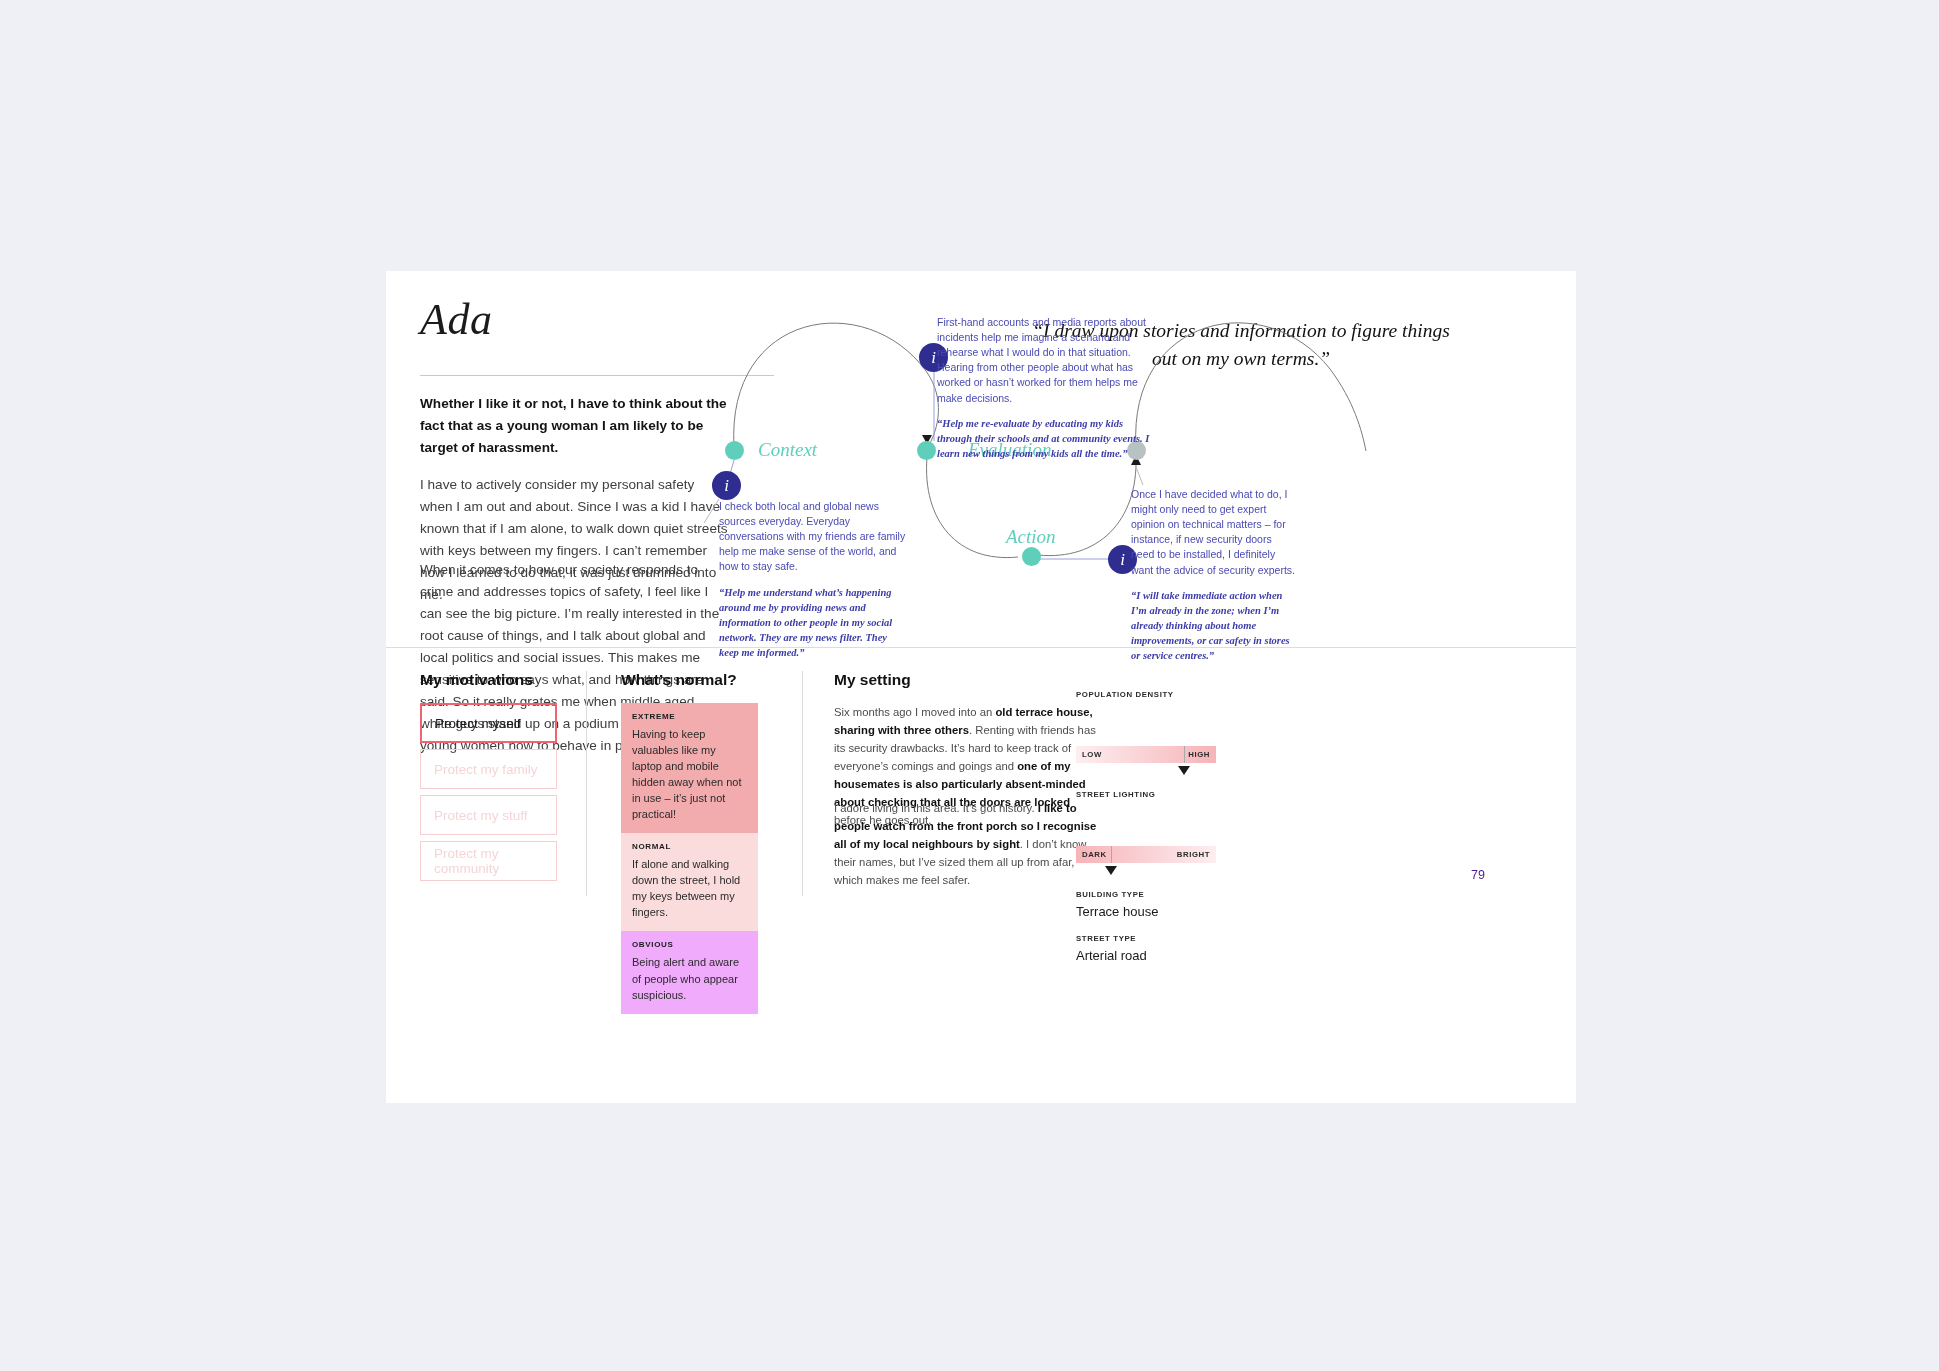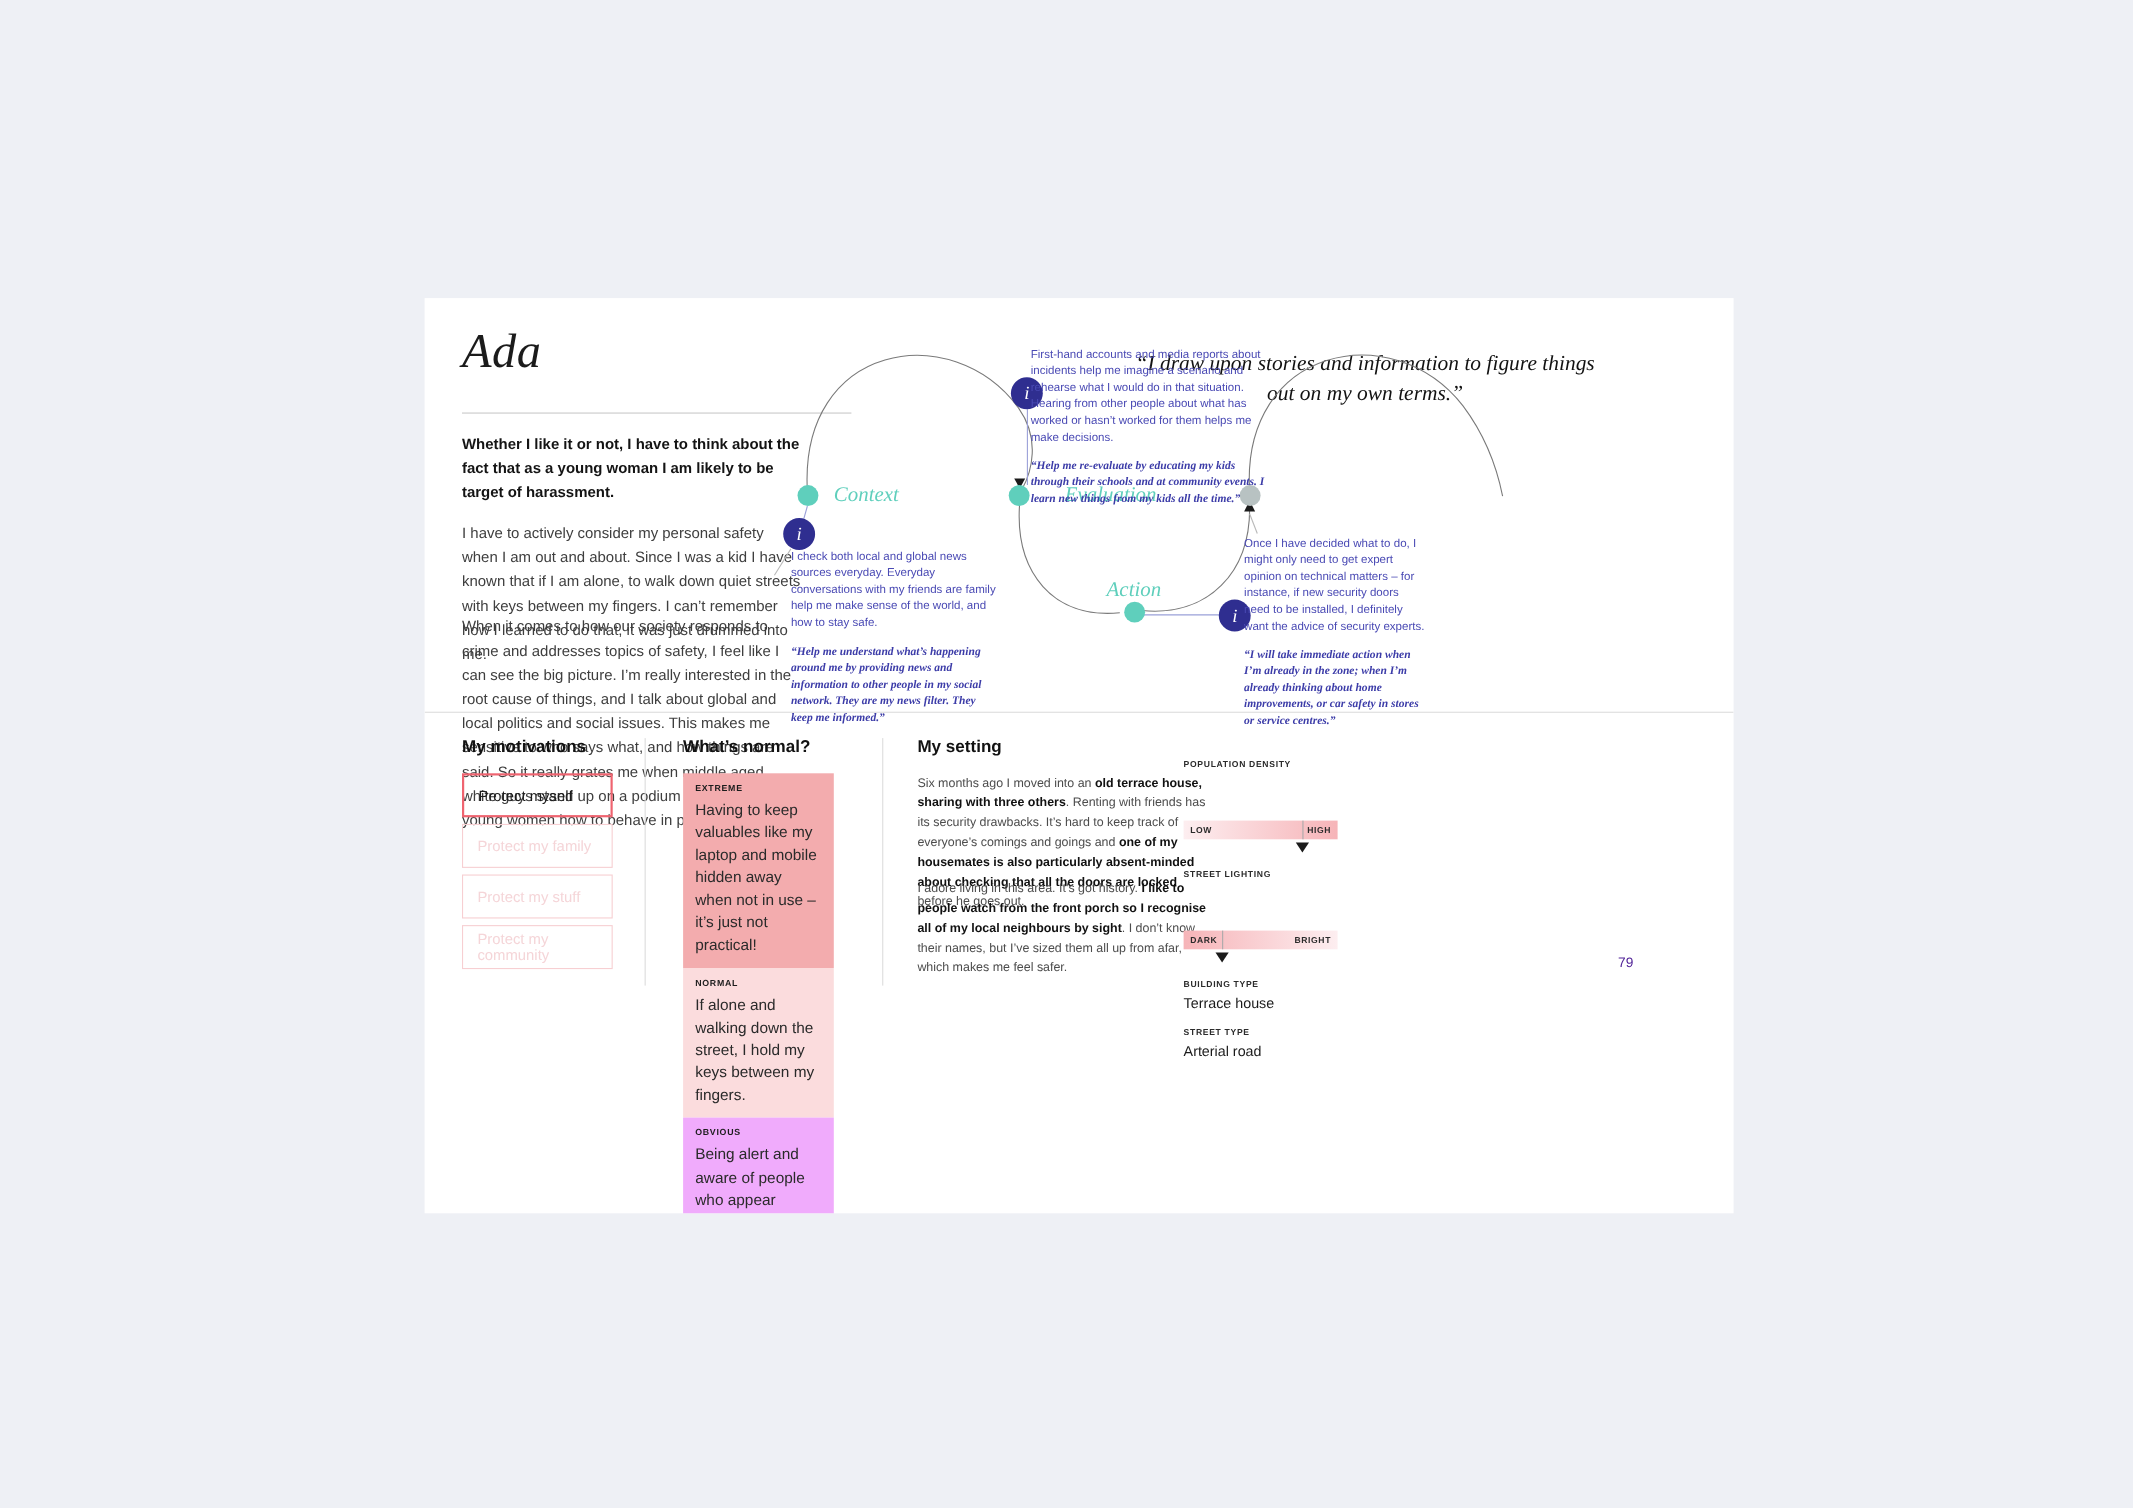--- a/index.html
+++ b/index.html
@@ -213,21 +213,21 @@
     padding: 9px 11px 11px 11px;
   }
   .normal-band .tier {
     font-size: 8px;
     font-weight: bold;
     letter-spacing: 0.65px;
     color: #1c1c1c;
     margin-bottom: 5px;
   }
   .normal-band .desc {
-    font-size: 14px;
+    font-size: 11px;
     line-height: 1.46;
     color: #2a2a2a;
   }
 
   
   .setting-para {
     position: absolute;
     left: 448px;
     width: 264px;
     font-size: 11.3px;

